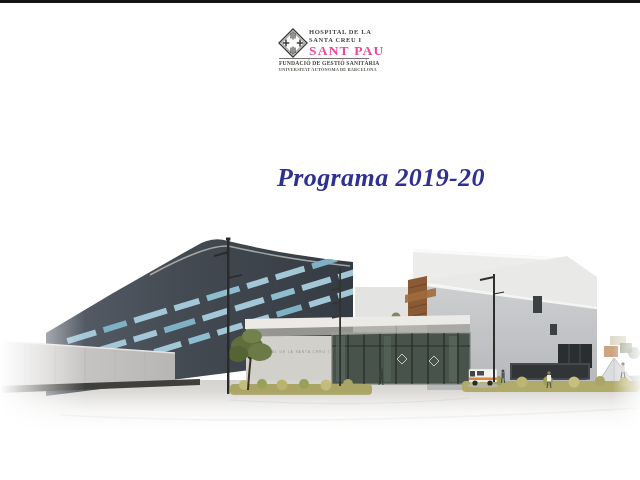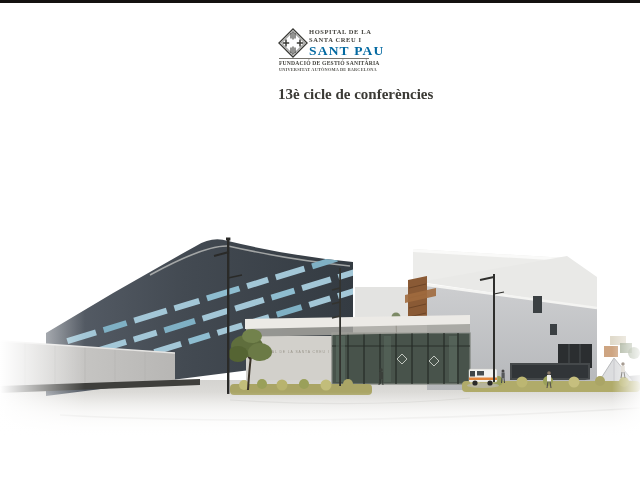--- a/index.html
+++ b/index.html
@@ -7,21 +7,21 @@
         font-family:"Liberation Serif", serif;}
   .top-border{position:absolute;left:0;top:0;width:640px;height:3px;background:#141210;}
 
   
   .crest{position:absolute;left:278px;top:28px;width:30px;height:30px;}
   .logo-line{position:absolute;left:309px;font-weight:bold;font-size:6.5px;letter-spacing:.6px;
              color:#45443f;white-space:nowrap;line-height:1;}
   .logo-line1{top:29px;}
   .logo-line2{top:37px;}
   .sant-pau{position:absolute;left:309px;top:43.5px;font-weight:bold;font-size:13.5px;
-            letter-spacing:1.2px;color:#0369a1;white-space:nowrap;line-height:1;}
+            letter-spacing:1.2px;color:#ec4899;white-space:nowrap;line-height:1;}
   .logo-rule{position:absolute;left:279px;top:57.5px;width:90px;height:1px;background:#77756f;}
   .foundation{position:absolute;left:279px;top:60.5px;font-weight:bold;font-size:5.6px;
               letter-spacing:.2px;color:#44433e;white-space:nowrap;line-height:1;}
   .university{position:absolute;left:279px;top:67.5px;font-weight:bold;font-size:4.3px;
               letter-spacing:.2px;color:#55544f;white-space:nowrap;line-height:1;}
 
   
   .cycle-title{position:absolute;left:278px;top:86px;font-weight:bold;font-size:15px;
                color:#3b3a35;white-space:nowrap;line-height:1.1;}
   .cycle-subtitle{position:absolute;left:278px;top:105.5px;font-size:13px;color:#6f6e69;
@@ -52,21 +52,21 @@
       <path d="M22,11.5 L22,18.5 M18.8,15 L25.2,15" stroke="#3a3a36" stroke-width="1.5"></path>
     </svg>
     <div class="logo-line logo-line1">HOSPITAL DE LA</div>
     <div class="logo-line logo-line2">SANTA CREU I</div>
     <div class="sant-pau">SANT PAU</div>
     <div class="logo-rule"></div>
     <div class="foundation">FUNDACIÓ DE GESTIÓ SANITÀRIA</div>
     <div class="university">UNIVERSITAT AUTÒNOMA DE BARCELONA</div>
   </div>
 
-  <div class="cycle-title">13è cicle de conferències</div>
+  <div class="program-title">Programa 2019-20</div>
 
   <svg class="photo" viewBox="0 0 640 205" role="img">
     <defs>
       <linearGradient id="darkFacade" x1="0" y1="0" x2="1" y2="0">
         <stop offset="0" stop-color="#59606a"></stop>
           <stop offset="0.45" stop-color="#434a52"></stop>
         <stop offset="1" stop-color="#343b42"></stop>
       </linearGradient>
       <linearGradient id="wallGrad" x1="0" y1="0" x2="1" y2="0">
         <stop offset="0" stop-color="#d2d1cf"></stop>

